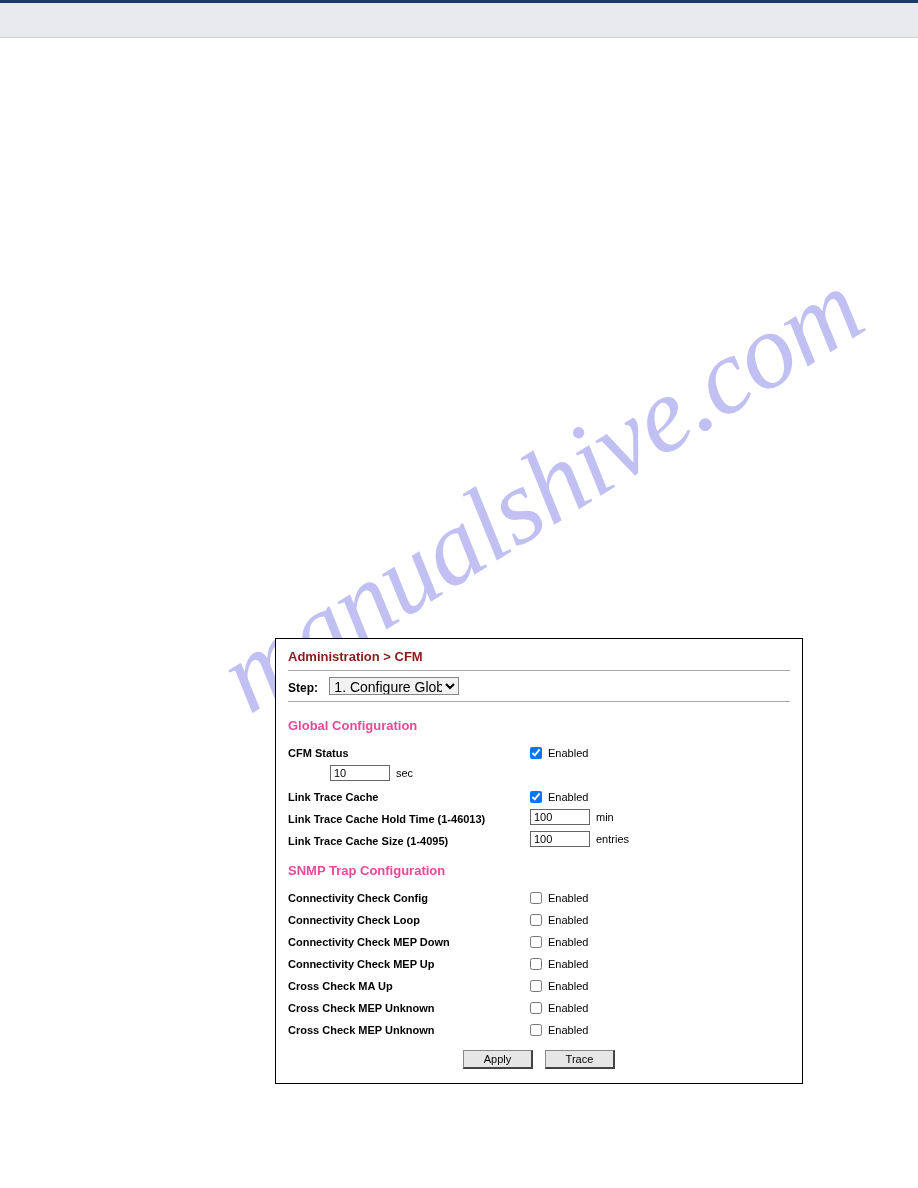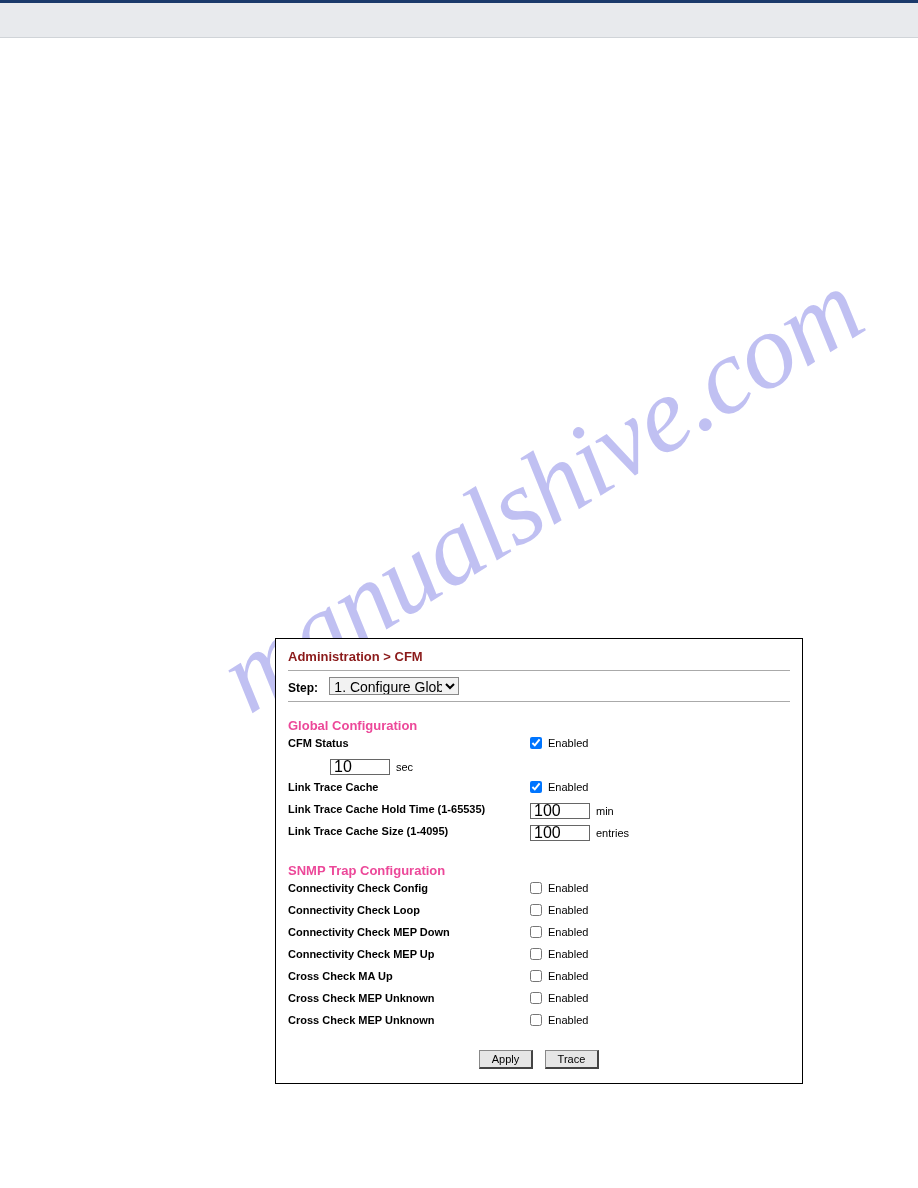--- a/index.html
+++ b/index.html
@@ -71,54 +71,54 @@
   }
   .section-header {
     color: #ec4899;
     font-weight: bold;
     font-size: 13px;
     margin-top: 16px;
     margin-bottom: 4px;
   }
   .form-row {
     display: flex;
-    align-items: flex-start;
+    align-items: flex-end;
     height: 22px;
   }
   .form-row .lbl {
     width: 200px;
     font-weight: bold;
     font-size: 11px;
   }
   .form-row .ctrl {
     display: flex;
     align-items: center;
     font-size: 11px;
     padding-left: 42px;
   }
   .form-row input[type="text"] {
     width: 60px;
     height: 16px;
-    font-size: 16px;
+    font-size: 11px;
     border: 1px solid #666;
     padding: 0 3px;
     margin-right: 6px;
   }
   .form-row input[type="checkbox"] {
     margin-right: 6px;
     width: 12px;
     height: 12px;
   }
   .button-row {
     text-align: center;
     margin-top: 14px;
   }
   .button-row button {
     font-size: 11px;
-    padding: 2px 12px;
+    padding: 2px 20px;
     background: #e6e6e6;
     border: 1px solid #888;
     border-right: 2px solid #444;
     border-bottom: 2px solid #444;
     margin: 0 4px;
     cursor: pointer;
     text-align: center;
   }
 </style>
 </head>
@@ -159,21 +159,21 @@
 
     <div class="form-row">
       <div class="lbl">Link Trace Cache</div>
       <div class="ctrl">
         <input type="checkbox" checked="" style="">
         <span>Enabled</span>
       </div>
     </div>
 
     <div class="form-row">
-      <div class="lbl">Link Trace Cache Hold Time (1-65535)</div>
+      <div class="lbl">Link Trace Cache Hold Time (1-46013)</div>
       <div class="ctrl">
         <input type="text" value="100" style="">
         <span>min</span>
       </div>
     </div>
 
     <div class="form-row">
       <div class="lbl">Link Trace Cache Size (1-4095)</div>
       <div class="ctrl">
         <input type="text" value="100" style="">

